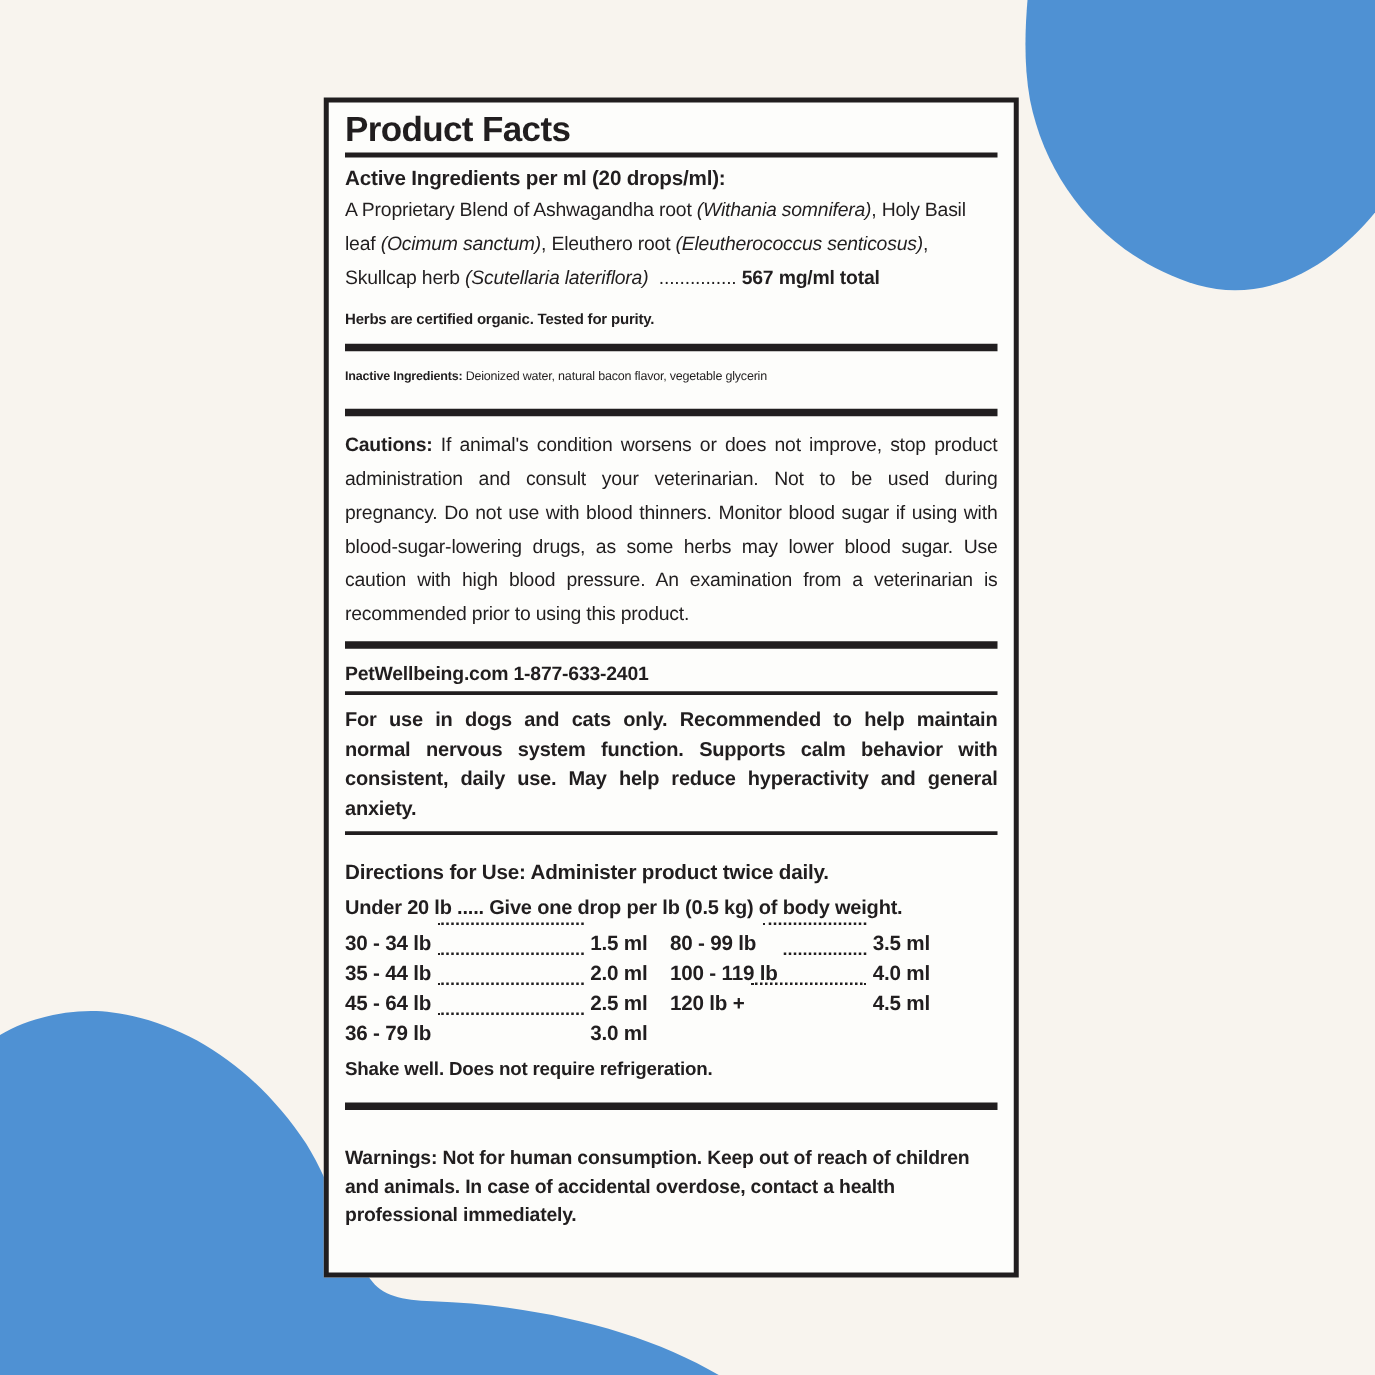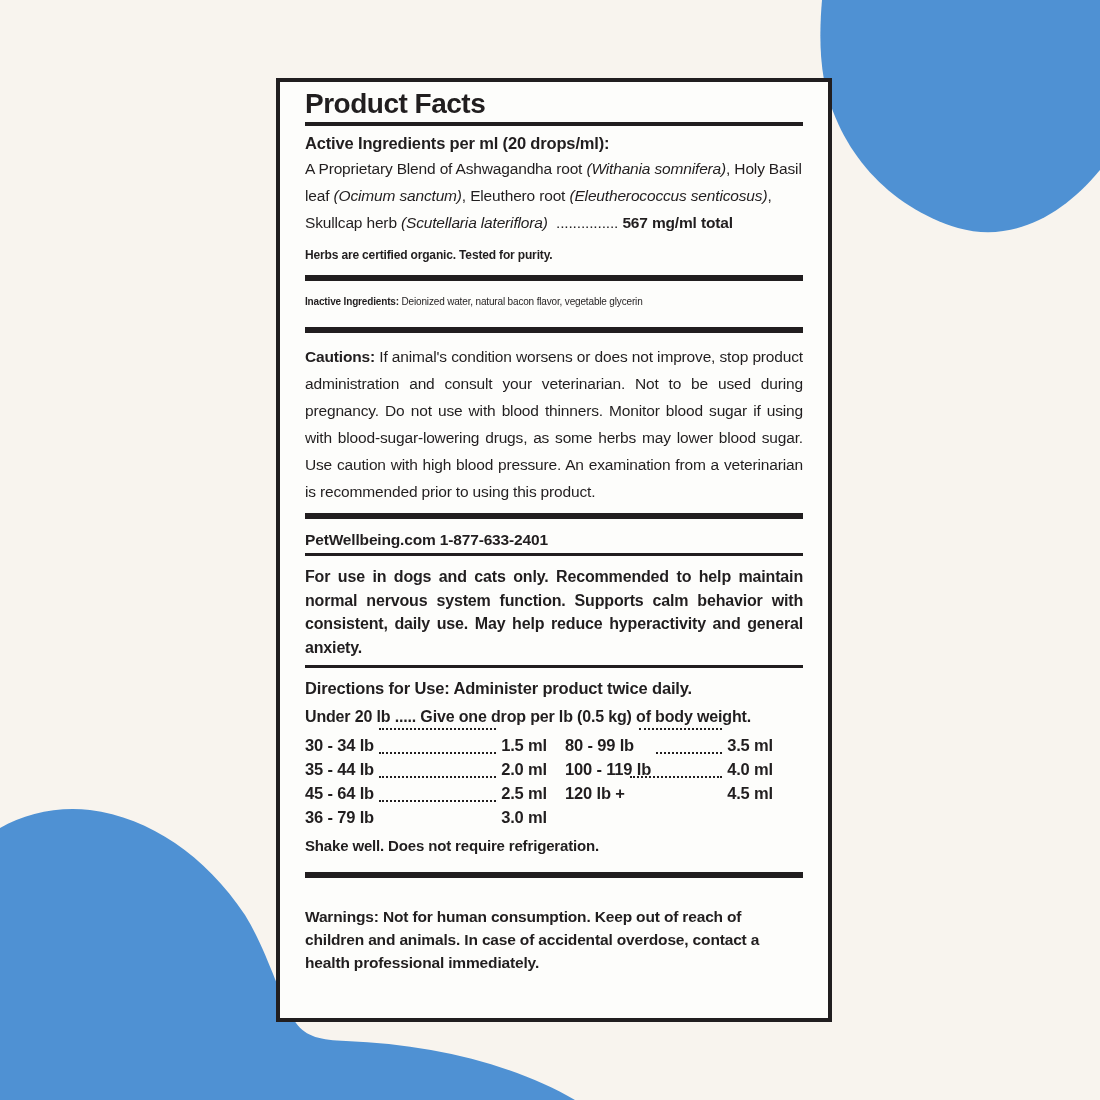--- a/index.html
+++ b/index.html
@@ -15,25 +15,25 @@
     font-family:"Liberation Sans", sans-serif;
     color:var(--ink);
     position:relative;
     overflow:hidden;
   }
   .stage{position:absolute;inset:0;width:1100px;height:1100px;}
   .blobs{position:absolute;inset:0;z-index:0;}
   
   .panel{
     position:absolute;
-    left:276px; top:78px;
+    left:259px; top:78px;
     width:556px; height:944px;
     background:var(--panel);
     border:4px solid var(--ink);
-    padding:0 25px;
+    padding:0 13px;
     z-index:2;
     overflow:hidden;
     letter-spacing:-0.01em;
   }
   .title{
     margin-top:7px;
     font-size:28px;
     font-weight:700;
     line-height:30px;
     letter-spacing:-0.5px;
@@ -48,21 +48,21 @@
   .bar-1{margin-top:6px;}
   .inactive-para{margin-top:7px;font-size:10px;line-height:27px;}
   .bar-2{margin-top:12px;}
   .cautions-para{margin-top:10px;font-size:15.5px;line-height:27px;text-align:justify;}
   .bar-3{margin-top:8px;}
   .questions-block{margin-top:9px;font-size:15.5px;line-height:23px;}
   .questions-contact{font-weight:700;}
   .rule-q{margin-top:2px;}
   .usage-para{margin-top:9px;font-size:16px;font-weight:700;line-height:23.5px;text-align:justify;}
   .rule-u{margin-top:6px;}
-  .directions-head{margin-top:10px;line-height:21px;}
+  .directions-head{margin-top:20px;line-height:21px;}
   .under30{margin-top:7px;font-size:16px;font-weight:700;line-height:21px;}
   .dose-table{margin-top:6px;display:flex;gap:18px;}
   .dose-col{display:flex;flex-direction:column;}
   .dose-col-left{width:242px;}
   .dose-col-right{width:208px;}
   .dose-row{display:flex;align-items:flex-start;font-size:16.5px;font-weight:700;line-height:24px;}
   .dose-dots{flex:1;border-bottom:2.5px dotted var(--ink);margin:0 5px;transform:translateY(-5px);}
   .shake-note{margin-top:6px;font-size:15px;font-weight:700;line-height:21px;}
   .bar-4{margin-top:16px;}
   .warnings-para{margin-top:27px;font-size:15.5px;font-weight:700;line-height:23px;}

